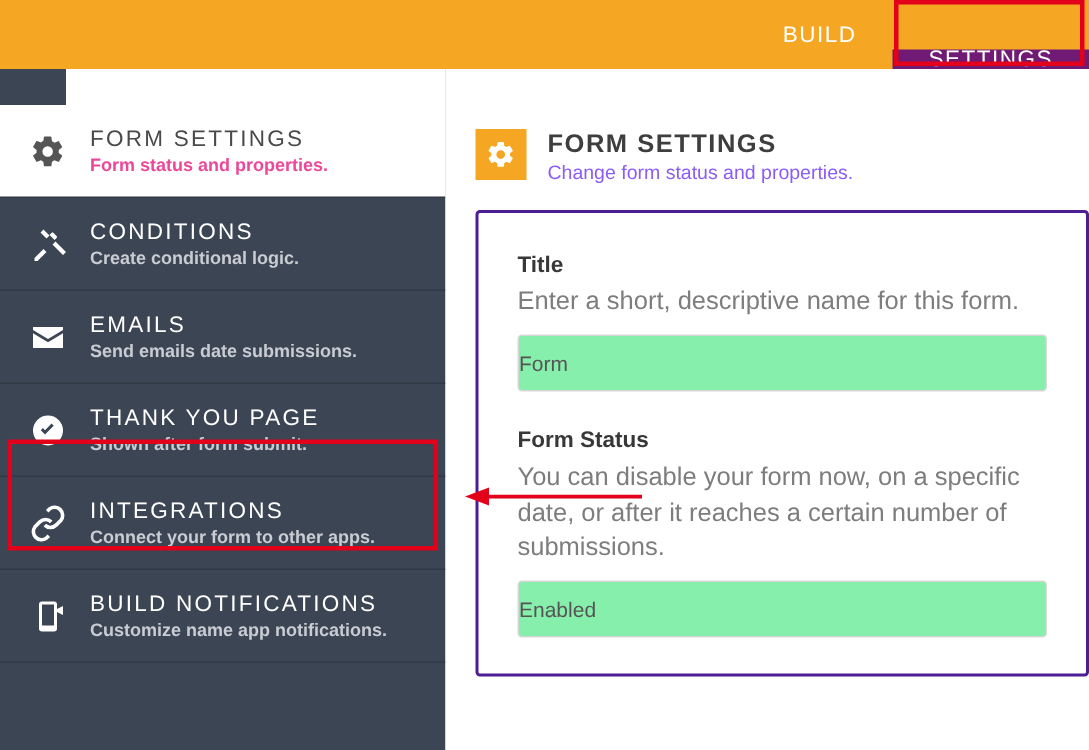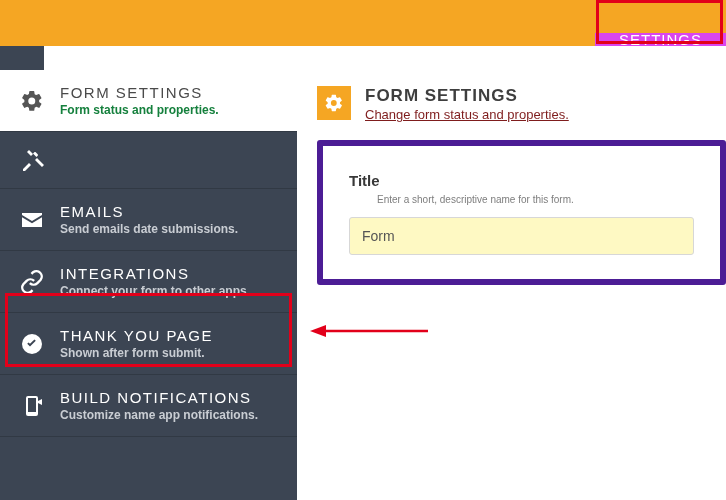--- a/index.html
+++ b/index.html
@@ -22,21 +22,21 @@
     padding: 0 24px;
     display: flex;
     align-items: center;
     color: #fff;
     font-size: 15px;
     letter-spacing: 1px;
     font-weight: 400;
     cursor: pointer;
   }
   .topbar-tab.active {
-    background: #d946ef;
+    background: #701a75;
     margin-top: 33px;
   }
   .settings-highlight {
     position: absolute;
     top: 0px;
     left: 596px;
     width: 127px;
     height: 44px;
     border: 3px solid #e2001a;
     pointer-events: none;
@@ -91,21 +91,21 @@
     letter-spacing: 1.5px;
     font-weight: 400;
     margin-bottom: 2px;
   }
   .side-sub {
     color: #c9cdd3;
     font-size: 12px;
     font-weight: 600;
   }
   .side-item.active .side-title { color: #4a4a4a; font-weight: 500; }
-  .side-item.active .side-sub { color: #15803d; }
+  .side-item.active .side-sub { color: #ec4899; }
   .integrations-highlight {
     position: absolute;
     left: 5px;
     top: 293px;
     width: 287px;
     height: 74px;
     border: 3px solid #e2001a;
     pointer-events: none;
     z-index: 5;
   }
@@ -137,60 +137,59 @@
     color: #fff;
   }
   .main-title {
     font-size: 17px;
     font-weight: 700;
     color: #3e3e3e;
     letter-spacing: 1px;
   }
   .main-sub {
     font-size: 13px;
-    color: #7f1d1d;
+    color: #8b5cf6;
     margin-top: 1px;
-    text-decoration: underline;
   }
   .panel {
-    border: 6px solid #4c1d95;
+    border: 2px solid #4c1d95;
     border-radius: 3px;
     margin-left: 0;
     padding: 26px 26px 0 26px;
     background: #fff;
   }
   .field { margin-bottom: 24px; }
   .fld-label {
     font-size: 15px;
     font-weight: 700;
     color: #383838;
     margin-bottom: 4px;
   }
   .fld-help {
-    font-size: 10px;
+    font-size: 17px;
     color: #7d7d7d;
     margin-bottom: 10px;
     line-height: 1.4;
-    margin-left: 28px;
   }
   .fld-input {
     width: 100%;
     border: 1px solid #d7d7d7;
     border-radius: 3px;
-    padding: 10px 12px;
+    padding: 10px 0;
     font-size: 14px;
     color: #555;
-    background: #fef9c3;
+    background: #86efac;
   }
   svg { display: block; }
 </style>
 </head>
 <body>
 
 <div class="topbar">
+  <div class="topbar-tab">BUILD</div>
   <div class="topbar-tab active">SETTINGS</div>
 </div>
 <div class="settings-highlight"></div>
 
 <div class="layout">
   <div class="sidebar">
     <div class="notch"></div>
 
     <div class="side-item active">
       <span class="side-icon">
@@ -203,57 +202,61 @@
         <div class="side-sub">Form status and properties.</div>
       </div>
     </div>
 
     <div class="side-item">
       <span class="side-icon">
         <svg width="24" height="24" viewBox="0 0 24 24" fill="currentColor">
             <path d="M22 19l-7-7 2-2 7 7-2 2zM13 6l-2 2-4-4 2-2 4 4zM3 21l6-6 2 2-6 6H3v-2zm14.7-13.3c.4-.4.4-1 0-1.4l-2-2c-.4-.4-1-.4-1.4 0L13 5.6 16.4 9l1.3-1.3z"></path>
           </svg>
       </span>
+      <div class="side-text">
+        <div class="side-title">CONDITIONS</div>
+        <div class="side-sub">Create conditional logic.</div>
+      </div>
     </div>
 
     <div class="side-item">
       <span class="side-icon">
         <svg width="24" height="24" viewBox="0 0 24 24" fill="currentColor">
             <path d="M2 5h20v2l-10 6L2 7V5zm0 4.2l10 6 10-6V19H2V9.2z"></path>
           </svg>
       </span>
       <div class="side-text">
         <div class="side-title">EMAILS</div>
         <div class="side-sub">Send emails date submissions.</div>
+      </div>
+    </div>
+
+    <div class="side-item">
+      <span class="side-icon">
+        <svg width="24" height="24" viewBox="0 0 24 24" fill="currentColor">
+            <circle cx="12" cy="12" r="10"></circle>
+            <path fill="#3c4553" d="M10 14.6l-2.8-2.8 1.4-1.4 1.4 1.4 4.4-4.4 1.4 1.4z"></path>
+          </svg>
+      </span>
+      <div class="side-text">
+        <div class="side-title">THANK YOU PAGE</div>
+        <div class="side-sub">Shown after form submit.</div>
       </div>
     </div>
 
     <div class="side-item">
       <span class="side-icon">
         <svg width="26" height="26" viewBox="0 0 24 24" fill="none" stroke="currentColor" stroke-width="2.2">
             <path d="M10 13a5 5 0 0 0 7 0l3-3a5 5 0 0 0-7-7l-1.5 1.5"></path>
             <path d="M14 11a5 5 0 0 0-7 0l-3 3a5 5 0 0 0 7 7l1.5-1.5"></path>
           </svg>
       </span>
       <div class="side-text">
         <div class="side-title">INTEGRATIONS</div>
         <div class="side-sub">Connect your form to other apps.</div>
-      </div>
-    </div>
-
-    <div class="side-item">
-      <span class="side-icon">
-        <svg width="24" height="24" viewBox="0 0 24 24" fill="currentColor">
-            <circle cx="12" cy="12" r="10"></circle>
-            <path fill="#3c4553" d="M10 14.6l-2.8-2.8 1.4-1.4 1.4 1.4 4.4-4.4 1.4 1.4z"></path>
-          </svg>
-      </span>
-      <div class="side-text">
-        <div class="side-title">THANK YOU PAGE</div>
-        <div class="side-sub">Shown after form submit.</div>
       </div>
     </div>
 
     <div class="side-item">
       <span class="side-icon">
         <svg width="24" height="24" viewBox="0 0 24 24" fill="currentColor">
             <rect x="6" y="2" width="12" height="20" rx="2"></rect>
             <rect x="8" y="4" width="8" height="14" fill="#3c4553"></rect>
             <path d="M18 7l4-2v6l-4-2z"></path>
           </svg>
@@ -278,20 +281,25 @@
         <div class="main-sub">Change form status and properties.</div>
       </div>
     </div>
 
     <div class="panel">
       <div class="field">
         <div class="fld-label">Title</div>
         <div class="fld-help">Enter a short, descriptive name for this form.</div>
         <input class="fld-input" value="Form" style="">
       </div>
+      <div class="field">
+        <div class="fld-label">Form Status</div>
+        <div class="fld-help">You can disable your form now, on a specific date, or after it reaches a certain number of submissions.</div>
+        <input class="fld-input" value="Enabled" style="">
+      </div>
     </div>
   </div>
 </div>
 
 <div class="integrations-highlight"></div>
 <svg class="arrow" viewBox="0 0 120 16">
   <line x1="118" y1="8" x2="12" y2="8" stroke="#e2001a" stroke-width="2.5"></line>
   <polygon points="0,8 16,2 16,14" fill="#e2001a"></polygon>
 </svg>
 

